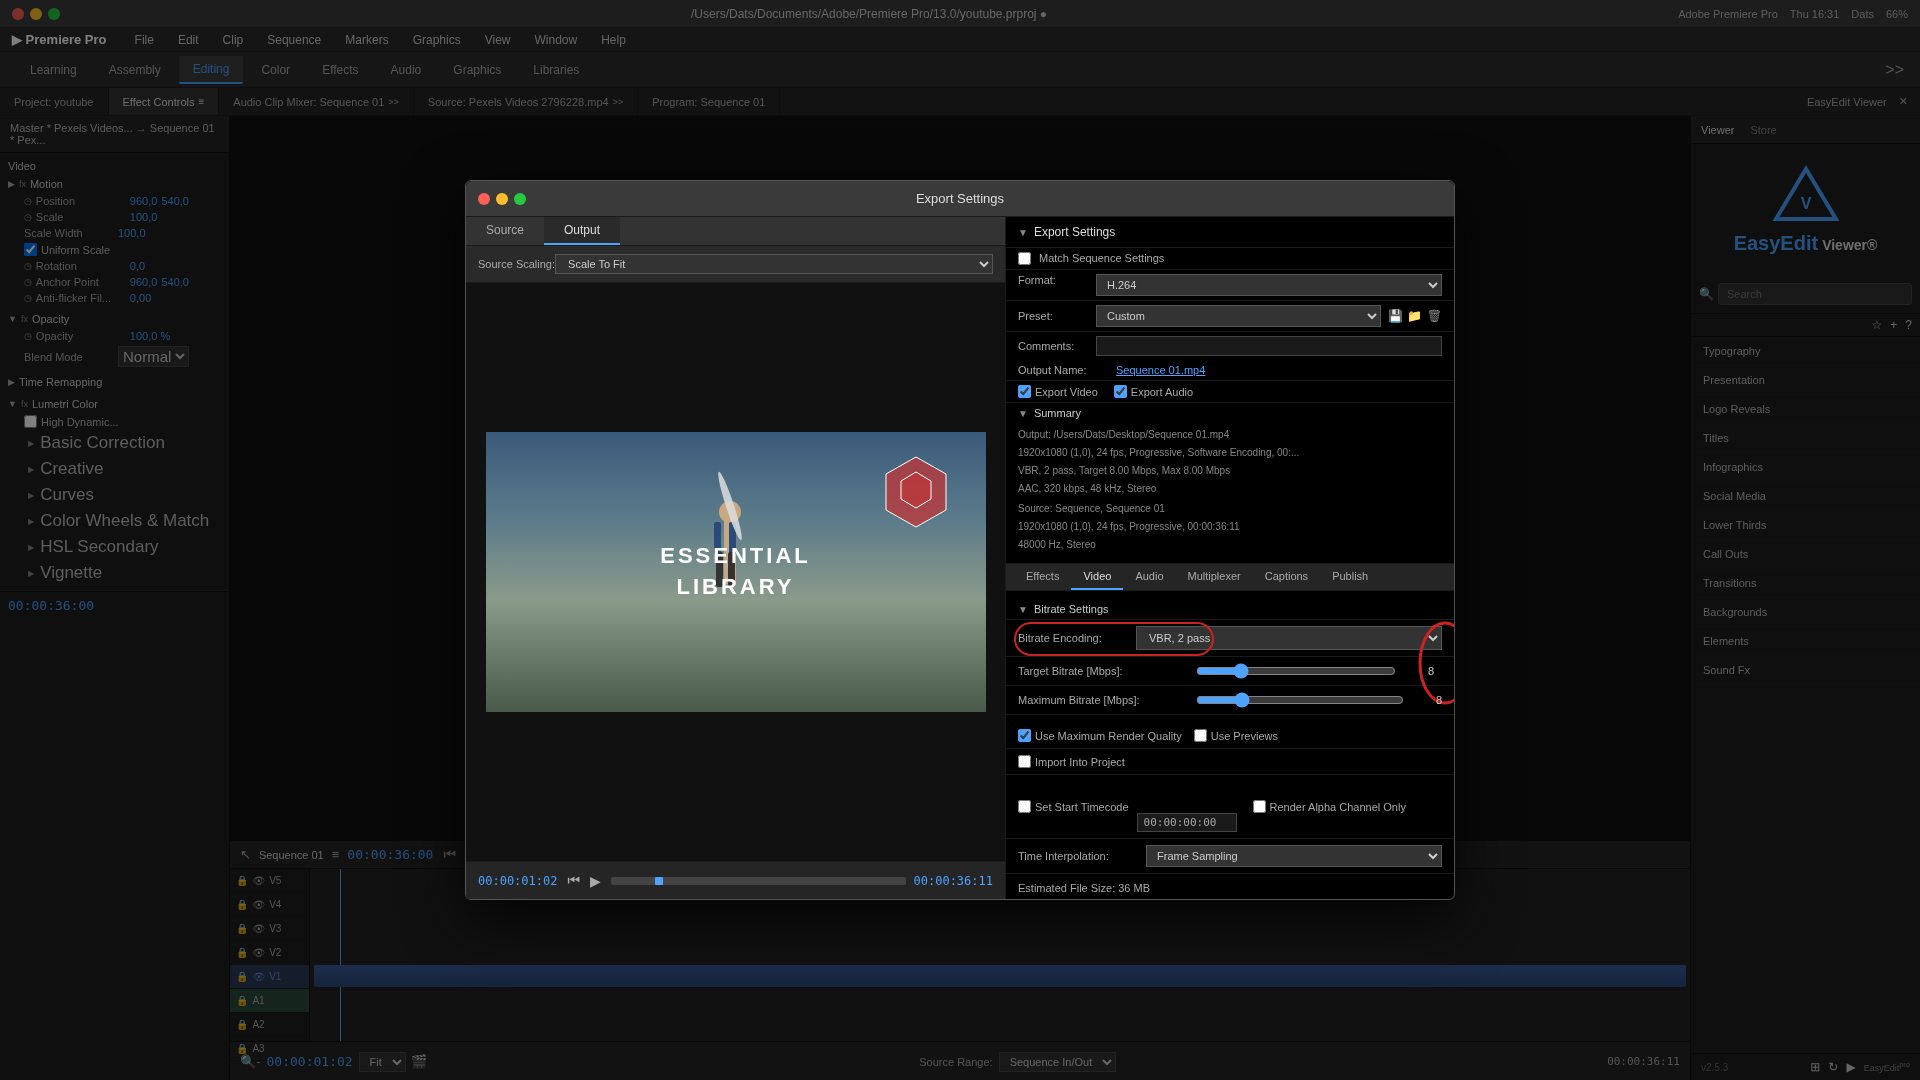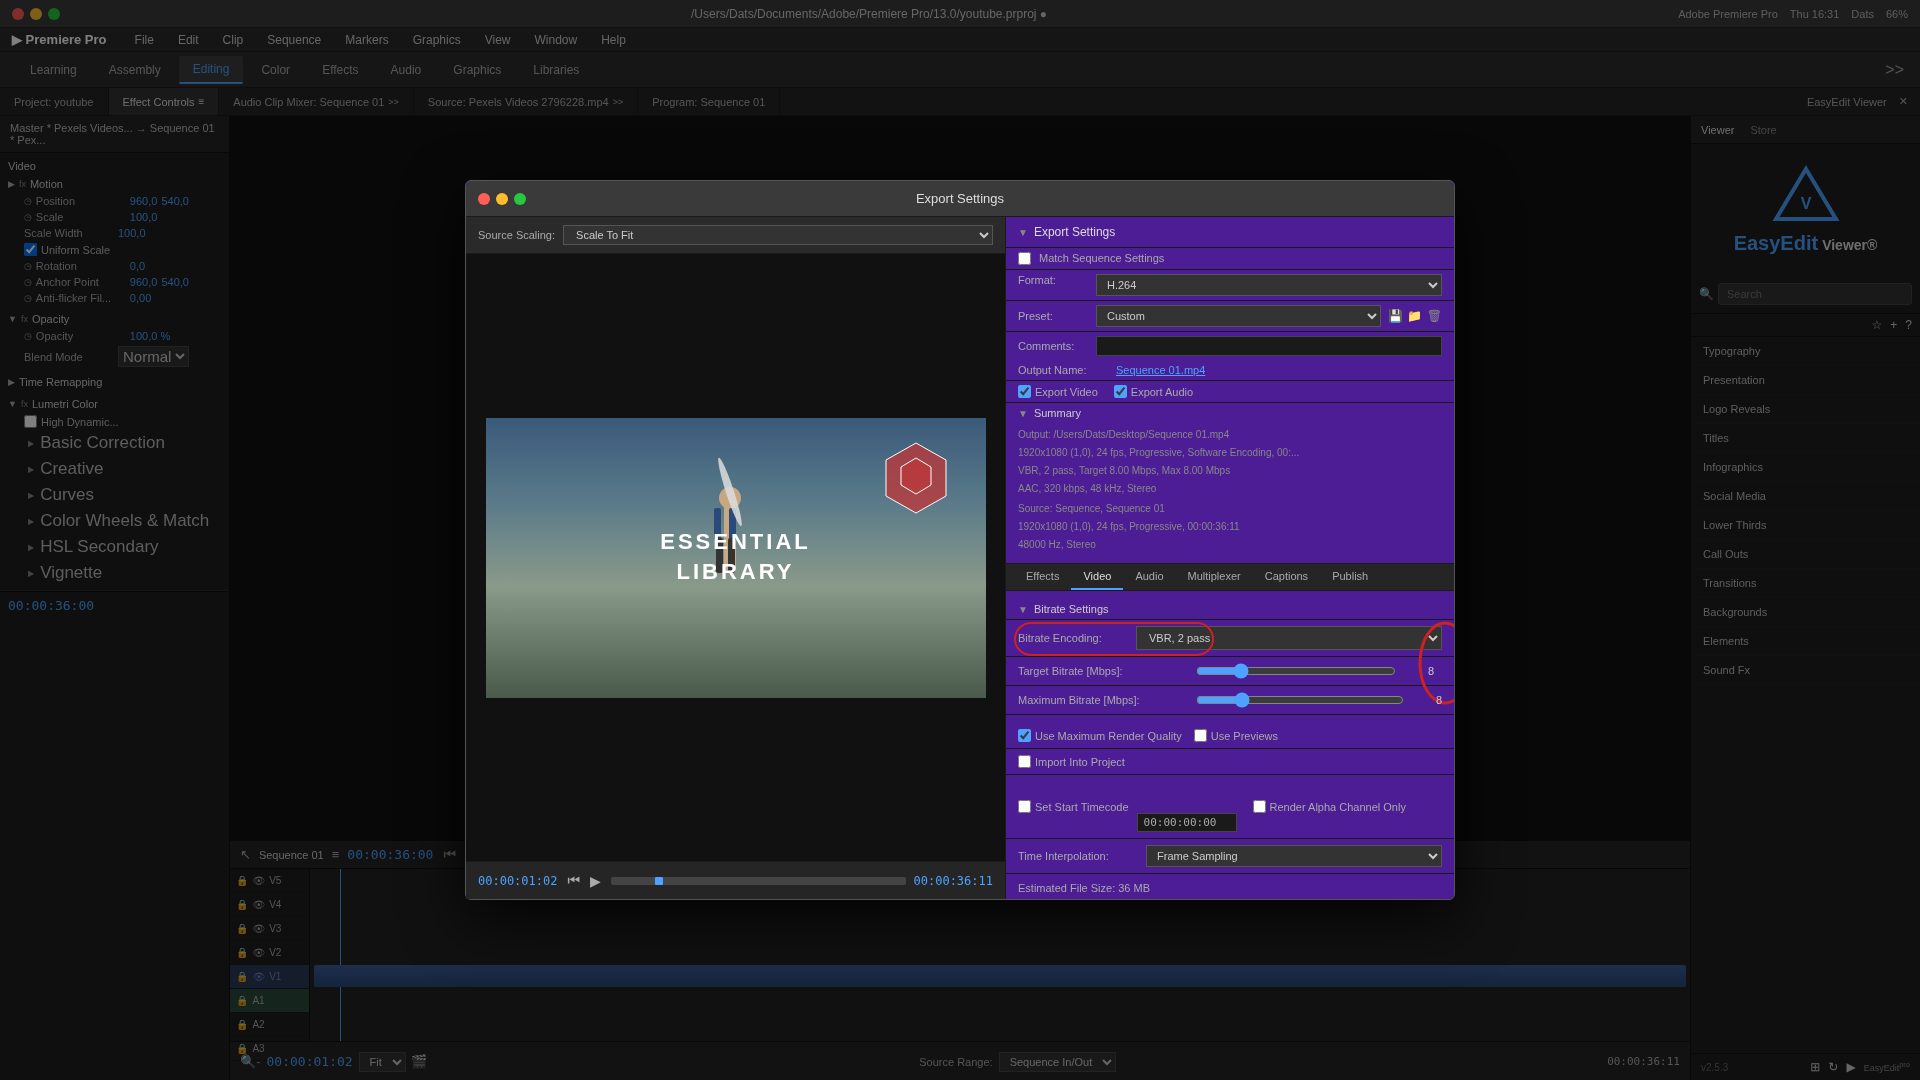--- a/index.html
+++ b/index.html
@@ -238,21 +238,21 @@
       left: 0; top: 0; right: 0; bottom: 0;
       background: rgba(0,0,0,0.5);
       z-index: 100;
       display: flex;
       align-items: center;
       justify-content: center;
     }
     .export-dialog {
       width: 990px;
       height: 720px;
-      background: #4c1d95;
+      background: #000000;
       border: 1px solid #555;
       border-radius: 6px;
       display: flex;
       flex-direction: column;
       box-shadow: 0 20px 60px rgba(0,0,0,0.8);
       position: relative;
     }
     .dialog-titlebar {
       height: 36px;
       background: #3a3a3a;
@@ -284,21 +284,21 @@
       display: flex;
       background: #333;
       border-bottom: 1px solid #1a1a1a;
     }
     .dsrc-tab { padding: 6px 20px; font-size: 12px; color: #aaa; cursor: default; }
     .dsrc-tab.active { background: #2a2a2a; color: #ddd; border-bottom: 2px solid #4da3ff; }
     .source-scaling-row {
       padding: 8px 12px;
       display: flex;
       align-items: center;
-      gap: 8px;
+      gap: 0;
       background: #2a2a2a;
       border-bottom: 1px solid #1a1a1a;
     }
     .source-scaling-label { font-size: 11px; color: #aaa; }
     .source-scaling-select {
       background: #333;
       color: #ccc;
       border: 1px solid #555;
       font-size: 11px;
       padding: 2px 8px;
@@ -1050,20 +1050,24 @@
         <div class="mac-btn mac-close"></div>
         <div class="mac-btn mac-min"></div>
         <div class="mac-btn" style="background:#27c93f;"></div>
       </div>
       <span class="dialog-title">Export Settings</span>
     </div>
 
     <div class="dialog-content">
 
       <div class="dialog-left">
+        <div class="dialog-source-tabs">
+          <div class="dsrc-tab">Source</div>
+          <div class="dsrc-tab active">Output</div>
+        </div>
 
         <div class="source-scaling-row">
           <span class="source-scaling-label">Source Scaling:</span>
           <select class="source-scaling-select">
             <option>Scale To Fit</option>
           </select>
         </div>
 
         <div class="dialog-preview">
           <div class="dialog-preview-inner">

